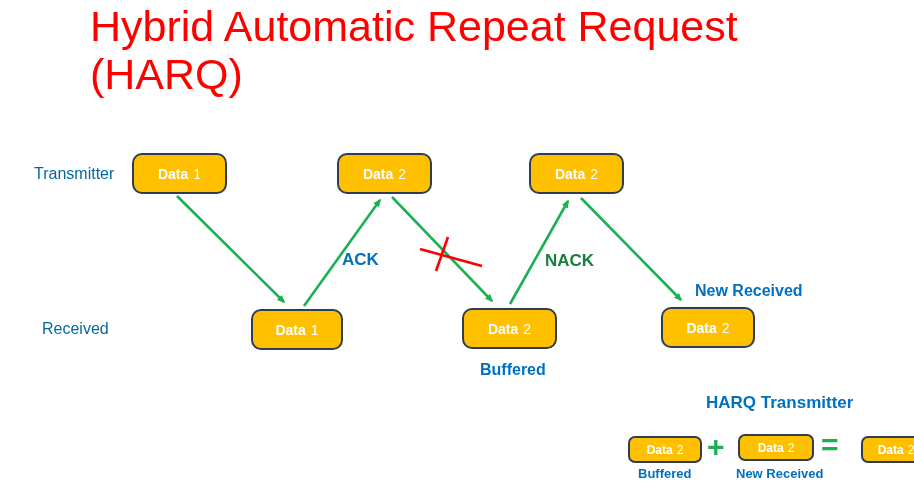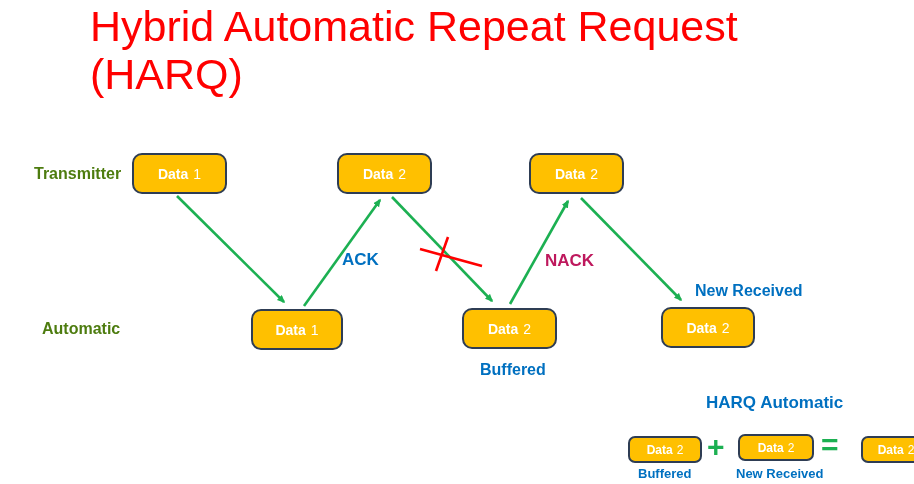--- a/index.html
+++ b/index.html
@@ -7,52 +7,52 @@
     position:relative;width:914px;height:484px;background:#ffffff;overflow:hidden;
     font-family:"Liberation Sans","DejaVu Sans",sans-serif;
     margin-left:24px;
   }
   .abs{position:absolute;}
   #title{
     left:66px;top:2px;width:740px;
     font-size:43px;line-height:48px;font-weight:400;color:#ff0000;
     letter-spacing:0px;
   }
-  .lane-label{font-size:16px;font-weight:700;color:#4d7c0f;}
+  .lane-label{font-size:16px;font-weight:400;color:#0369a1;}
   .databox{
     width:95px;height:41px;background:#FFC000;border:2px solid #2E3D54;border-radius:10px;
     display:flex;align-items:center;justify-content:center;box-sizing:border-box;
     color:#ffffff;font-size:14px;
   }
   .databox .w{font-weight:700;}
   .databox .n{font-weight:400;margin-left:5px;}
   .sbox{
     width:74px;height:27px;background:#FFC000;border:2px solid #2E3D54;border-radius:7px;
     display:flex;align-items:center;justify-content:center;box-sizing:border-box;
     color:#ffffff;font-size:12px;
   }
   .sbox .w{font-weight:700;}
   .sbox .n{font-weight:400;margin-left:4px;}
   .blue-note{font-size:16px;font-weight:700;color:#0070C0;}
   .small-note{font-size:13px;font-weight:700;color:#0070C0;}
   .ack{font-size:17px;font-weight:700;color:#0070C0;}
-  .nack{font-size:17px;font-weight:700;color:#be185d;}
+  .nack{font-size:17px;font-weight:700;color:#15803d;}
   .heading{font-size:17px;font-weight:700;color:#0070C0;}
   .op{font-size:30px;font-weight:700;color:#1CB052;line-height:30px;}
   svg{position:absolute;left:0;top:0;pointer-events:none;}
 </style>
 </head>
 <body>
 
 <div id="slide">
 
   <div id="title" class="abs">Hybrid Automatic Repeat Request (HARQ)</div>
 
   <div class="abs lane-label" style="left:10px;top:165px;">Transmitter</div>
-  <div class="abs lane-label" style="left:18px;top:320px;">Automatic</div>
+  <div class="abs lane-label" style="left:18px;top:320px;">Received</div>
 
   <svg width="914" height="484" viewBox="0 0 914 484">
     <defs>
       <marker id="ah" markerWidth="9" markerHeight="8" refX="6.5" refY="3.5" orient="auto" markerUnits="userSpaceOnUse">
         <path d="M0,0 L8,3.5 L0,7 Z" fill="#1CB052"></path>
       </marker>
     </defs>
     <line x1="153" y1="196" x2="260" y2="302" stroke="#1CB052" stroke-width="2.6" marker-end="url(#ah)"></line>
     <line x1="280" y1="306" x2="356" y2="200" stroke="#1CB052" stroke-width="2.6" marker-end="url(#ah)"></line>
     <line x1="368" y1="197" x2="468" y2="301" stroke="#1CB052" stroke-width="2.6" marker-end="url(#ah)"></line>
@@ -88,21 +88,21 @@
   <div class="abs databox" style="left:637px;top:307px;width:94px;">
     <span class="w">Data</span>
       <span class="n">2</span>
   </div>
 
   <div class="abs ack" style="left:318px;top:250px;text-align:center;">ACK</div>
   <div class="abs nack" style="left:521px;top:251px;">NACK</div>
   <div class="abs blue-note" style="left:456px;top:361px;">Buffered</div>
   <div class="abs blue-note" style="left:671px;top:282px;">New Received</div>
 
-  <div class="abs heading" style="left:682px;top:393px;">HARQ Automatic</div>
+  <div class="abs heading" style="left:682px;top:393px;">HARQ Transmitter</div>
 
   <div class="abs sbox" style="left:604px;top:436px;">
     <span class="w">Data</span>
       <span class="n">2</span>
   </div>
   <div class="abs small-note" style="left:614px;top:466px;">Buffered</div>
 
   <div class="abs op" style="left:683px;top:432px;">+</div>
 
   <div class="abs sbox" style="left:714px;top:434px;width:76px;">

